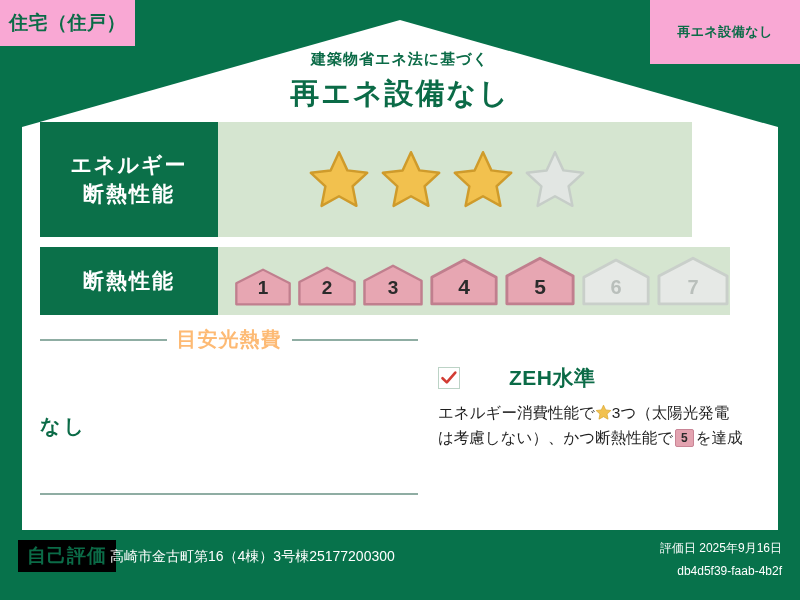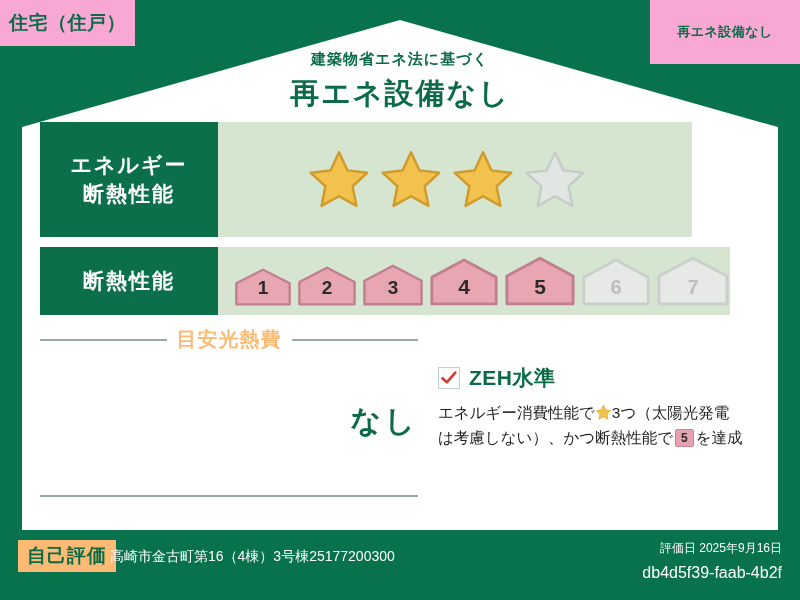--- a/index.html
+++ b/index.html
@@ -82,72 +82,72 @@
 
   
   .lower { position: absolute; left: 40px; top: 326px; width: 718px; z-index: 5; }
   .cost-head {
     display: flex; align-items: center; gap: 10px;
     width: 378px;
   }
   .cost-head .rule { flex: 1; height: 2px; background: #8fada3; }
   #cost-title { font-size: 20px; font-weight: bold; color: #fdba74; letter-spacing: 1px; white-space: nowrap; text-align: center; }
   #cost-value {
-    width: 378px; text-align: right;
-    font-size: 30px; font-weight: bold; color: #0b6b47;
-    margin-top: 48px; letter-spacing: 3px;
+    width: 378px; text-align: left;
+    font-size: 20px; font-weight: bold; color: #0b6b47;
+    margin-top: 60px; letter-spacing: 3px;
   }
   .cost-rule-bottom { width: 378px; height: 2px; background: #8fada3; margin-top: 53px; }
 
   
   .zeh {
     position: absolute; left: 398px; top: 38px; width: 350px;
   }
   .zeh-head { display: flex; align-items: center; gap: 9px; }
   .checkbox {
     width: 22px; height: 22px; border: 1px solid #bcd3c6; background: #fff;
     display: flex; align-items: center; justify-content: center; flex: 0 0 22px;
   }
   .checkbox svg { display: block; }
-  #zeh-title { font-size: 21px; font-weight: bold; color: #0b6b47; letter-spacing: 0.5px; }
+  #zeh-title { font-size: 21px; font-weight: bold; color: #0b6b47; letter-spacing: 0.5px; margin-left: 40px; }
   .zeh-desc {
     margin-top: 8px; font-size: 15.5px; color: #1f1f1f;
     line-height: 1.62; letter-spacing: 0px;
   }
   .inline-star { display: inline-block; vertical-align: -3px; width: 17px; height: 17px; }
   .inline-badge {
     display: inline-block; vertical-align: 1px;
     background: #e3a3b0; border: 1px solid #c98596;
     color: #2b2b2b; font-size: 12px; font-weight: bold;
     padding: 0 5px; border-radius: 2px; line-height: 16px;
     margin: 0 2px;
   }
 
   
   .footer {
     position: absolute; left: 0; right: 0; bottom: 0; height: 70px;
     z-index: 7; color: #ffffff;
   }
   #selfeval-badge {
     position: absolute; left: 18px; top: 10px;
-    background: #fdba74; color: #0b6b47;
+    background: #000000; color: #0b6b47;
     font-size: 19px; font-weight: bold; letter-spacing: 1px;
     padding: 3px 9px;
   }
   #address-text {
     position: absolute; left: 110px; top: 18px;
     font-size: 14px; white-space: nowrap;
   }
   #eval-date {
     position: absolute; right: 18px; top: 10px;
     font-size: 12px; text-align: center; white-space: nowrap;
   }
   #doc-id {
     position: absolute; right: 18px; top: 34px;
-    font-size: 16px; text-align: right; white-space: nowrap;
+    font-size: 12px; text-align: right; white-space: nowrap;
   }
 </style>
 </head>
 <body>
 
 <div class="label-root">
 
   <div class="house"></div>
 
   <div class="corner-tag" id="tag-left">住宅（住戸）</div>

